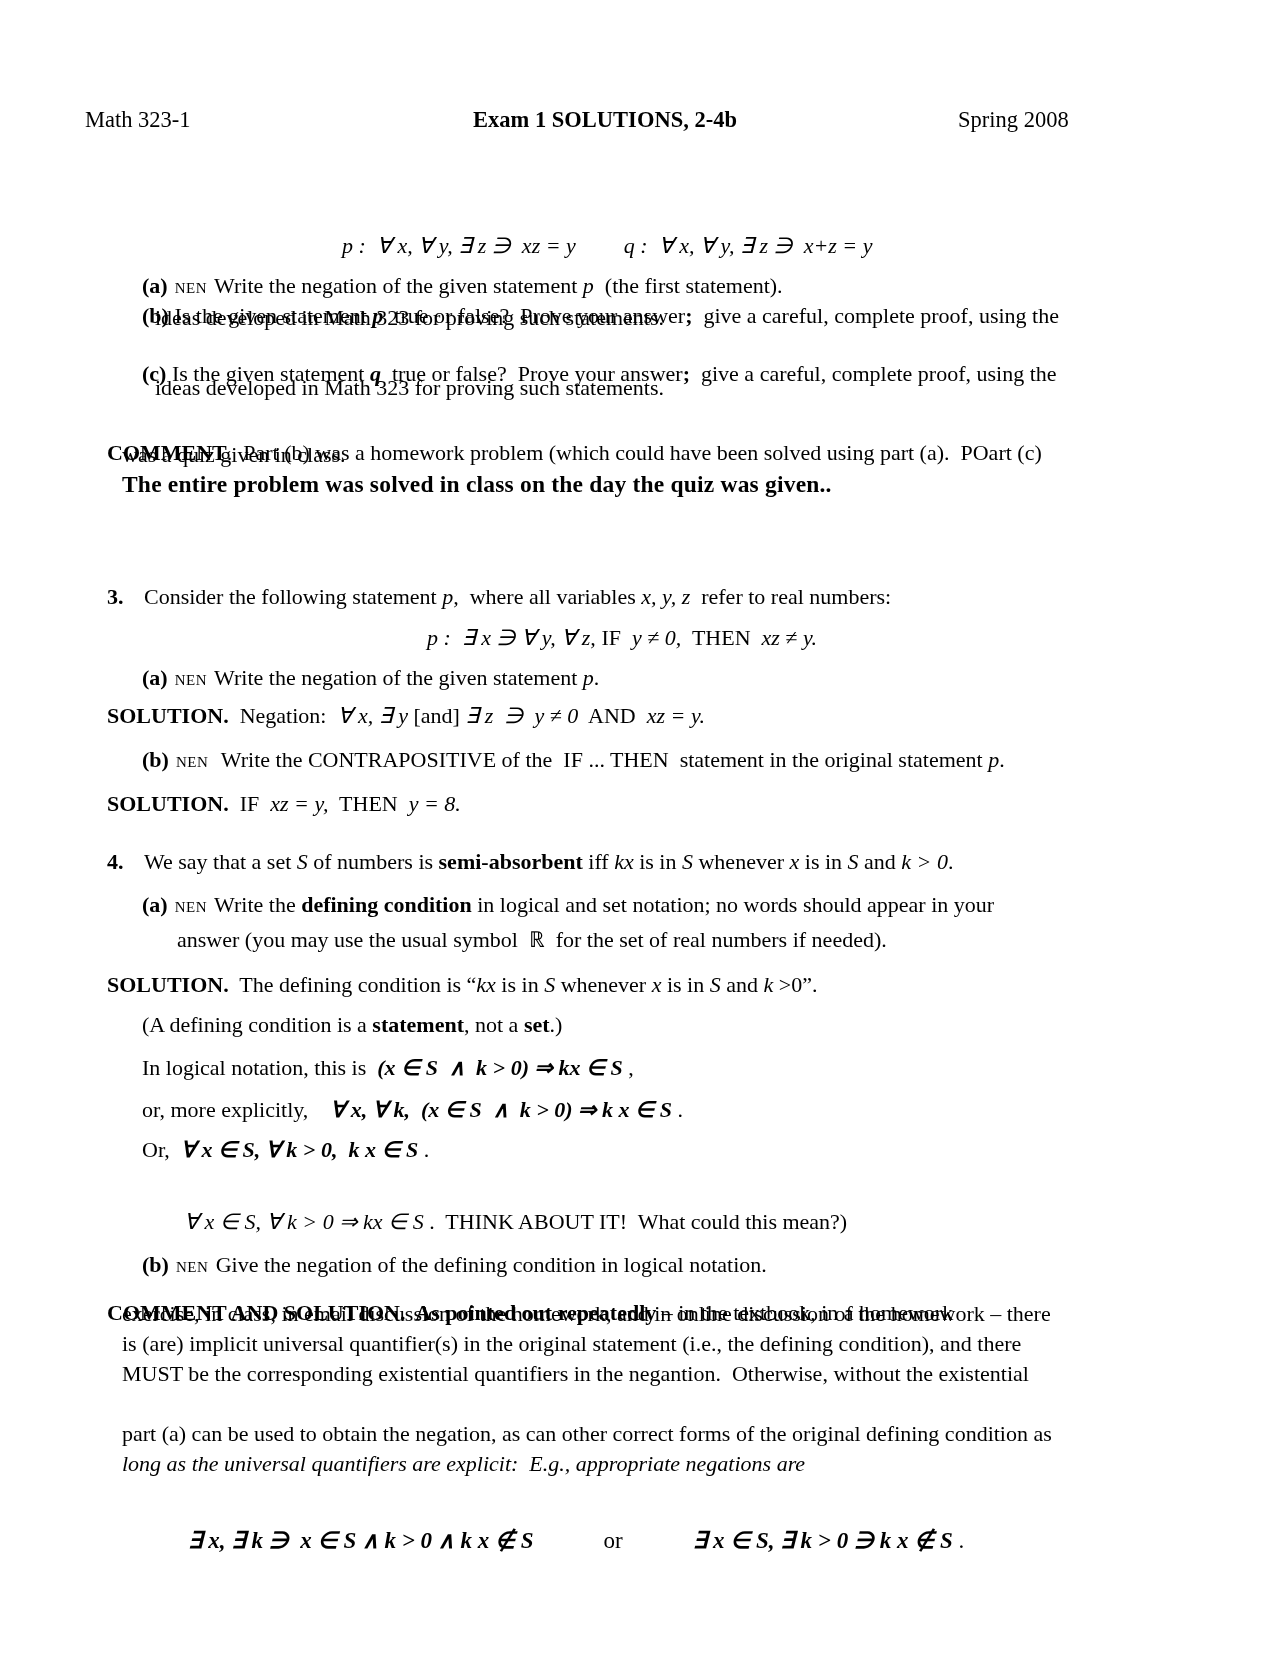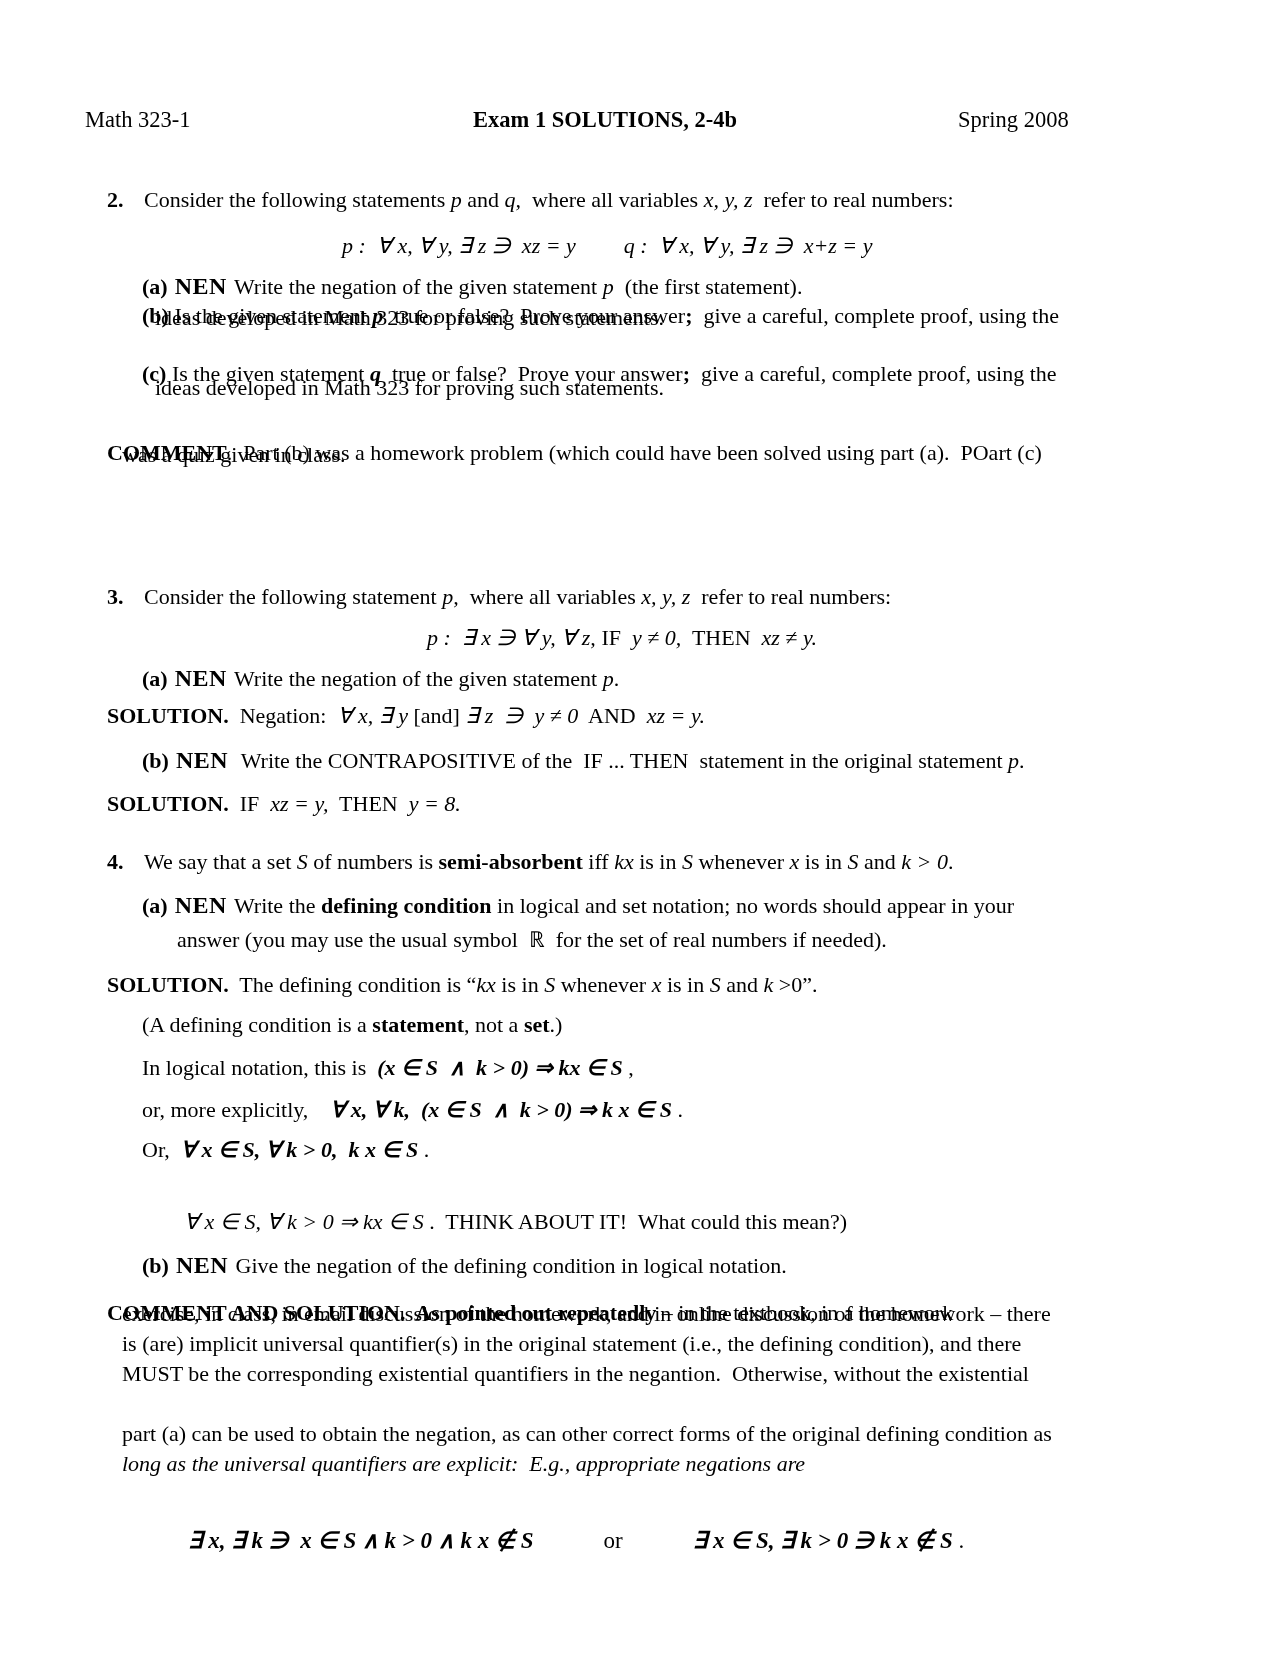--- a/index.html
+++ b/index.html
@@ -7,60 +7,58 @@
     width:1280px; height:1656px;
     background:#ffffff; color:#000000;
     font-family:"Liberation Serif", serif;
     position:relative; overflow:hidden;
   }
   .page { position:absolute; left:0; top:0; width:1280px; height:1656px; }
   .ln { position:absolute; white-space:pre; font-size:22px; line-height:28px;margin-top:18px; }
   .b  { font-weight:bold; }
   .i  { font-style:italic; }
   .bi { font-weight:bold; font-style:italic; }
-  .nen { font-weight:bold; font-size:24px; letter-spacing:0.5px; margin-left:7px; margin-right:2px; }
+  .nen { font-weight:normal; font-size:15px; letter-spacing:0.5px; margin-left:7px; margin-right:2px; }
   .num { display:inline-block; width:37px; font-weight:bold; }
   .center { left:0; width:1210px; text-align:center; }
   .hdr { font-size:22.5px; }
   .solbold { font-weight:bold; font-size:23.5px; letter-spacing:0.2px; }
   .gap48 { display:inline-block; width:48px; }
   .gap70 { display:inline-block; width:70px; }
   .fin { font-size:23px; }
 </style>
 </head>
 <body>
 
 <div class="page">
 
   <div class="ln hdr" style="left:85px; top:88px;"><span>Math 323-1</span></div>
   <div class="ln hdr center b" style="top:88px;"><span>Exam 1 SOLUTIONS, 2-4b</span></div>
   <div class="ln hdr" style="left:958px; top:88px;"><span>Spring 2008</span></div>
 
-  <div class="ln" style="left:85px; top:140px;">
-    <span class="num">2.</span><span>Consider the following statements </span><span class="i">p</span><span> and </span><span class="i">q,</span><span>  where all variables </span><span class="i">x, y, z</span><span>  refer to real numbers:</span>
-  </div>
   <div class="ln" style="left:320px; top:186px;">
     <span class="i">p :  ∀ x, ∀ y, ∃ z ∋  xz = y</span><span class="gap48"></span><span class="i">q :  ∀ x, ∀ y, ∃ z ∋  x+z = y</span>
   </div>
   <div class="ln" style="left:120px; top:226px;">
     <span class="b">(a)</span><span class="nen">NEN</span><span> Write the negation of the given statement </span><span class="i">p</span><span>  (the first statement).</span>
   </div>
   <div class="ln" style="left:120px; top:256px;">
     <span class="b">(b)</span><span> Is the given statement </span><span class="bi">p</span><span>  true or false?  Prove your answer</span><span class="b">;</span><span>  give a careful, complete proof, using the</span>
   </div>
   <div class="ln" style="left:155px; top:286px;"><span>ideas developed in Math 323 for proving such statements.</span></div>
   <div class="ln" style="left:120px; top:314px;">
     <span class="b">(c)</span><span> Is the given statement </span><span class="bi">q</span><span>  true or false?  Prove your answer</span><span class="b">;</span><span>  give a careful, complete proof, using the</span>
   </div>
   <div class="ln" style="left:155px; top:356px;"><span>ideas developed in Math 323 for proving such statements.</span></div>
 
   <div class="ln" style="left:85px; top:393px;">
     <span class="b">COMMENT</span><span>.  Part (b) was a homework problem (which could have been solved using part (a).  POart (c)</span>
   </div>
   <div class="ln" style="left:122px; top:423px;"><span>was a quiz given in class.</span></div>
+  <div class="ln solbold" style="left:122px; top:452px;"><span>The entire problem was solved in class on the day the quiz was given..</span></div>
 
   <div class="ln" style="left:85px; top:537px;">
     <span class="num">3.</span><span>Consider the following statement </span><span class="i">p,</span><span>  where all variables </span><span class="i">x, y, z</span><span>  refer to real numbers:</span>
   </div>
   <div class="ln" style="left:405px; top:578px;">
     <span class="i">p :  ∃ x ∋ ∀ y, ∀ z,</span><span> IF </span><span class="i"> y ≠ 0,</span><span>  THEN </span><span class="i"> xz ≠ y.</span>
   </div>
   <div class="ln" style="left:120px; top:618px;">
     <span class="b">(a)</span><span class="nen">NEN</span><span> Write the negation of the given statement </span><span class="i">p</span><span>.</span>
   </div>

